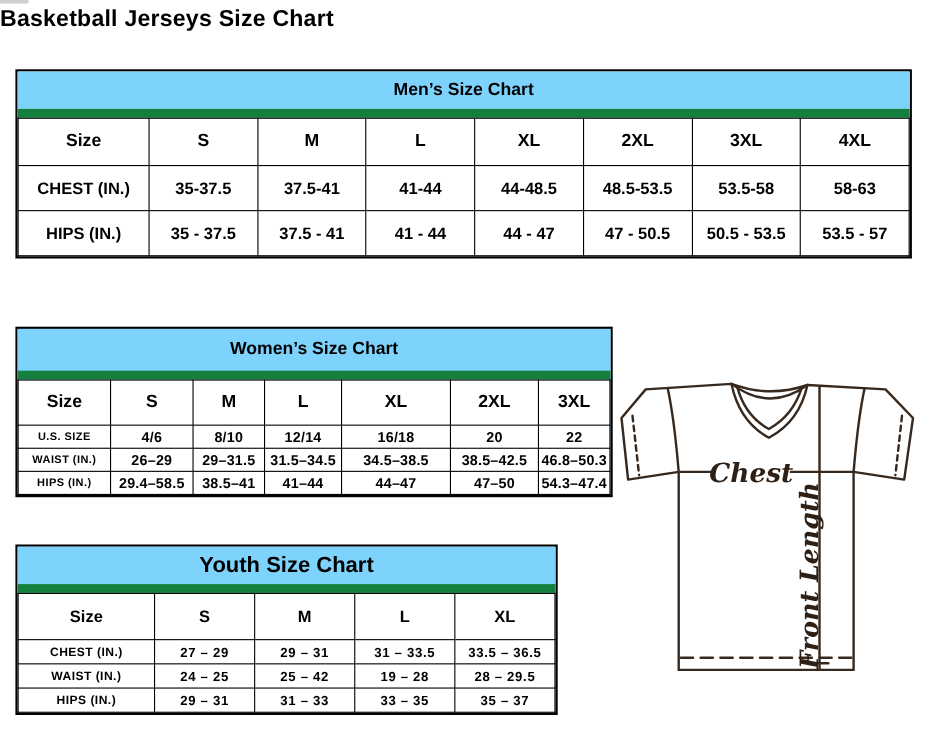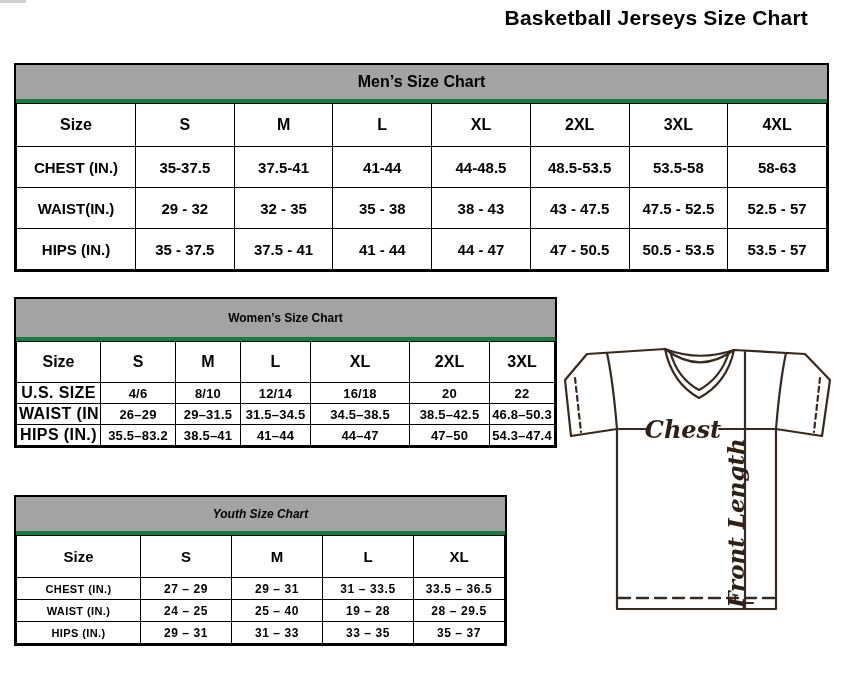--- a/index.html
+++ b/index.html
@@ -3,61 +3,61 @@
 <meta charset="utf-8">
 <style>
   html,body { margin:0; padding:0; }
   body {
     width:843px; height:679px; position:relative;
     background:#ffffff; overflow:hidden;
     font-family:"Liberation Sans", sans-serif; color:#000;
   }
   .page-title {
     position:absolute; left:0; top:6px; width:808px; margin:0;
-    text-align:right; font-size:21px; font-weight:bold; letter-spacing:0.2px;
+    text-align:left; font-size:21px; font-weight:bold; letter-spacing:0.2px;
   }
   .chart { position:absolute; border:2px solid #000; background:#fff; box-sizing:border-box; }
   .caption {
-    background:#a3a3a3; border-bottom:4px solid #15803d;
+    background:#7dd3fc; border-bottom:8px solid #15803d;
     display:flex; align-items:center; justify-content:center;
     font-weight:bold;
   }
   table { border-collapse:collapse; table-layout:fixed; width:100%; }
   th, td {
     border:1.5px solid #000; text-align:center; vertical-align:middle;
     font-weight:bold; padding:0 2px; white-space:nowrap; overflow:hidden;
   }
 
   
   .mens { left:14px; top:63px; width:815px; }
   .mens .caption { height:34px; font-size:16px; }
   .mens thead tr { height:43px; }
   .mens thead th { font-size:16px; }
   .mens tbody tr { height:41px; }
   .mens tbody th, .mens tbody td { font-size:15px; }
   .mens thead th:first-child { width:114px; }
 
   
   .womens { left:14px; top:297px; width:543px; }
-  .womens .caption { height:38px; font-size:12px; }
+  .womens .caption { height:38px; font-size:16px; }
   .womens thead tr { height:41px; }
   .womens thead th { font-size:16px; }
   .womens tbody tr { height:21px; }
-  .womens tbody th { font-size:16px; letter-spacing:0.4px; }
+  .womens tbody th { font-size:10px; letter-spacing:0.4px; }
   .womens tbody td { font-size:13px; letter-spacing:0.2px; }
   .womens thead th:nth-child(1){width:79px}
   .womens thead th:nth-child(2){width:70px}
   .womens thead th:nth-child(3){width:60px}
   .womens thead th:nth-child(4){width:65px}
   .womens thead th:nth-child(5){width:94px}
   .womens thead th:nth-child(6){width:75px}
 
   
   .youth { left:14px; top:495px; width:493px; }
-  .youth .caption { height:34px; font-size:12px;font-style:italic; }
+  .youth .caption { height:34px; font-size:20px; }
   .youth thead tr { height:42px; }
   .youth thead th { font-size:15px; }
   .youth tbody tr { height:22px; }
   .youth tbody th { font-size:11px; letter-spacing:0.4px; }
   .youth tbody td { font-size:12px; letter-spacing:0.6px;margin-left:36px; }
   .youth thead th:first-child { width:119px; }
 
   
   .jersey-wrap { position:absolute; left:553px; top:341px; width:290px; height:324px; }
   .jersey-wrap svg { display:block; }
@@ -97,30 +97,20 @@
           <th>CHEST (IN.)</th>
           <td>35-37.5</td>
           <td>37.5-41</td>
           <td>41-44</td>
           <td>44-48.5</td>
           <td>48.5-53.5</td>
           <td>53.5-58</td>
           <td>58-63</td>
         </tr>
         <tr>
-          <th>WAIST(IN.)</th>
-          <td>29 - 32</td>
-          <td>32 - 35</td>
-          <td>35 - 38</td>
-          <td>38 - 43</td>
-          <td>43 - 47.5</td>
-          <td>47.5 - 52.5</td>
-          <td>52.5 - 57</td>
-        </tr>
-        <tr>
           <th>HIPS (IN.)</th>
           <td>35 - 37.5</td>
           <td>37.5 - 41</td>
           <td>41 - 44</td>
           <td>44 - 47</td>
           <td>47 - 50.5</td>
           <td>50.5 - 53.5</td>
           <td>53.5 - 57</td>
         </tr>
       </tbody>
@@ -155,21 +145,21 @@
           <th>WAIST (IN.)</th>
           <td>26–29</td>
           <td>29–31.5</td>
           <td>31.5–34.5</td>
           <td>34.5–38.5</td>
           <td>38.5–42.5</td>
           <td>46.8–50.3</td>
         </tr>
         <tr>
           <th>HIPS (IN.)</th>
-          <td>35.5–83.2</td>
+          <td>29.4–58.5</td>
           <td>38.5–41</td>
           <td>41–44</td>
           <td>44–47</td>
           <td>47–50</td>
           <td>54.3–47.4</td>
         </tr>
       </tbody>
     </table>
 </section>
 
@@ -189,21 +179,21 @@
         <tr>
           <th>CHEST (IN.)</th>
           <td>27 – 29</td>
           <td>29 – 31</td>
           <td>31 – 33.5</td>
           <td>33.5 – 36.5</td>
         </tr>
         <tr>
           <th>WAIST (IN.)</th>
           <td>24 – 25</td>
-          <td>25 – 40</td>
+          <td>25 – 42</td>
           <td>19 – 28</td>
           <td>28 – 29.5</td>
         </tr>
         <tr>
           <th>HIPS (IN.)</th>
           <td>29 – 31</td>
           <td>31 – 33</td>
           <td>33 – 35</td>
           <td>35 – 37</td>
         </tr>

